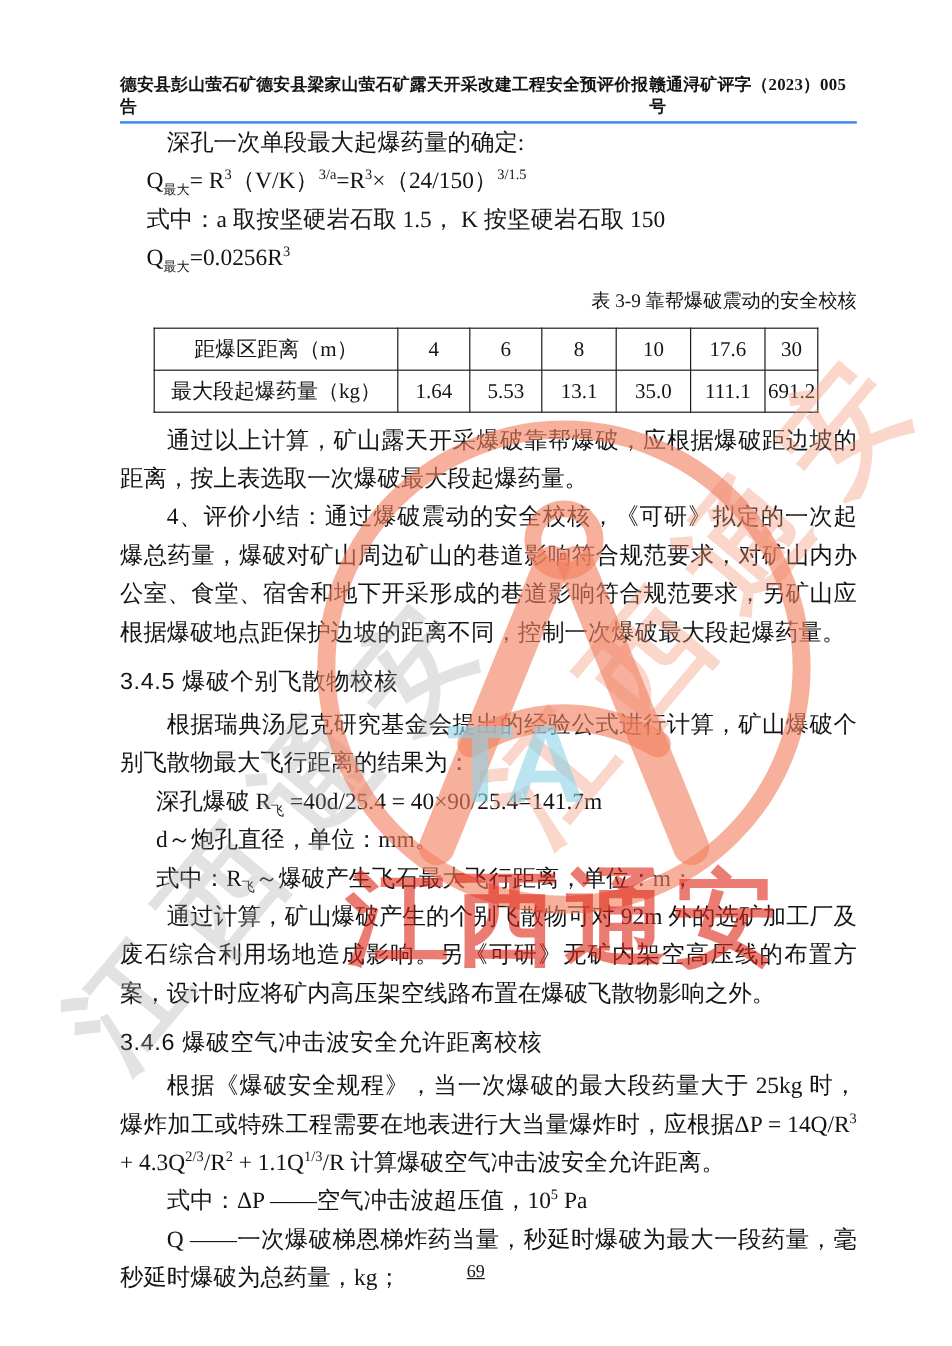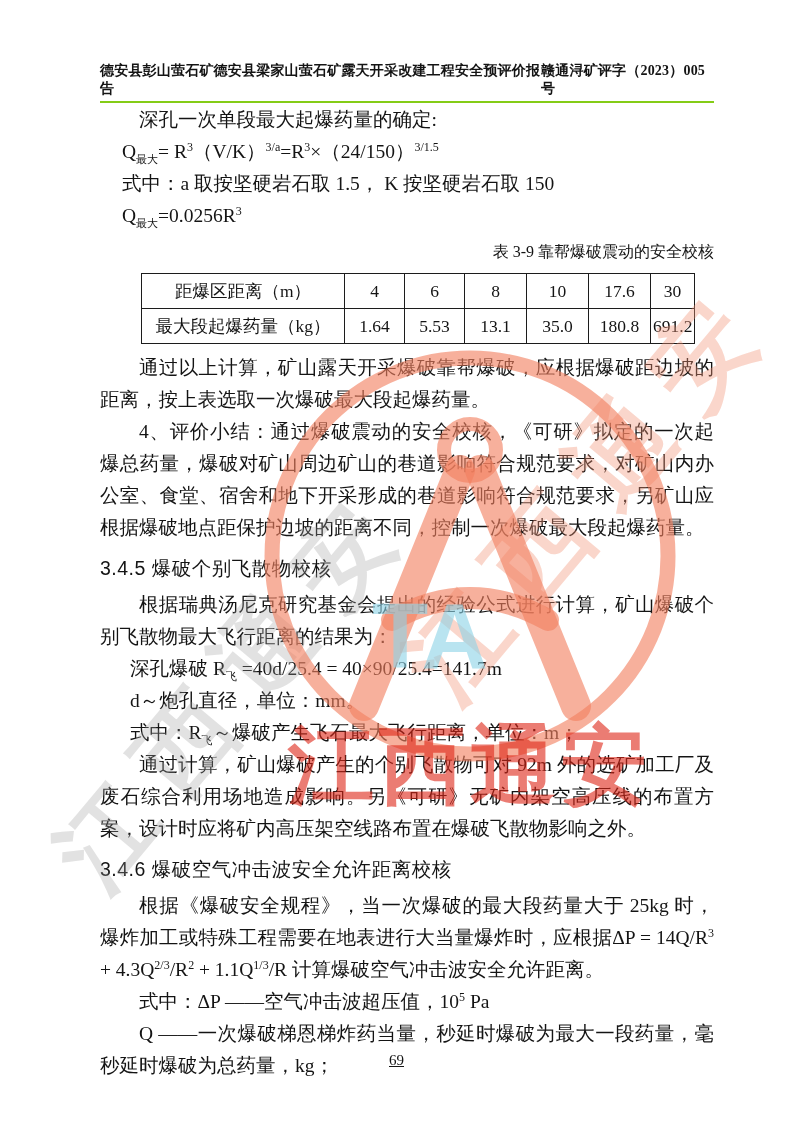--- a/index.html
+++ b/index.html
@@ -5,38 +5,38 @@
   html,body { margin:0; padding:0; background:#ffffff; }
   .page {
     position:relative; width:793px; height:1122px; background:#ffffff;
     font-family:"Liberation Serif","DejaVu Serif",serif;
     color:#141414; overflow:hidden;
   }
   
   .header {
     position:absolute; left:100px; top:62px; width:614px;
     display:flex; justify-content:space-between; align-items:flex-end;
-    border-bottom:2px solid #84cc16; padding-bottom:3px;
+    border-bottom:2px solid #3b82f6; padding-bottom:3px;
     font-size:14px; font-weight:bold; letter-spacing:0.2px;
   }
   
   .content {
     position:absolute; left:100px; top:104px; width:614px;
     font-size:19.5px; line-height:32px; text-align:justify;
     z-index:2;
   }
   .content p { margin:0; }
   .indent2 { text-indent:39px; }
   .indent1 { padding-left:22px; }
   .indent15 { padding-left:30px; }
   sup { font-size:12px; vertical-align:super; line-height:0; }
   sub { font-size:11px; vertical-align:sub; line-height:0; }
   .tbl-title { text-align:right; text-indent:0; margin-top:4px !important; font-size:16px; }
   table.check {
-    border-collapse:collapse; width:553px; margin:5px 0 8px 41px;
+    border-collapse:collapse; width:553px; margin:5px 0 8px 28px;
     table-layout:fixed; font-size:17.5px;
   }
   table.check td {
     border:1.6px solid #1c1c1c; text-align:center; height:28px; padding:1px 2px;
   }
   h3.sec {
     font-family:"Liberation Sans","DejaVu Sans",sans-serif;
     font-size:19.5px; font-weight:400; margin:9px 0 6px 0; line-height:30px;
     letter-spacing:0.5px;
   }
@@ -108,21 +108,21 @@
           <td>10</td>
           <td>17.6</td>
           <td>30</td>
         </tr>
         <tr>
           <td>最大段起爆药量（kg）</td>
           <td>1.64</td>
           <td>5.53</td>
           <td>13.1</td>
           <td>35.0</td>
-          <td>180.8</td>
+          <td>111.1</td>
           <td>691.2</td>
         </tr>
       </tbody>
     </table>
 
     <p class="indent2">通过以上计算，矿山露天开采爆破靠帮爆破，应根据爆破距边坡的距离，按上表选取一次爆破最大段起爆药量。</p>
 
     <p class="indent2">4、评价小结：通过爆破震动的安全校核，《可研》拟定的一次起爆总药量，爆破对矿山周边矿山的巷道影响符合规范要求，对矿山内办公室、食堂、宿舍和地下开采形成的巷道影响符合规范要求，另矿山应根据爆破地点距保护边坡的距离不同，控制一次爆破最大段起爆药量。</p>
 
     <h3 class="sec">3.4.5 爆破个别飞散物校核</h3>

